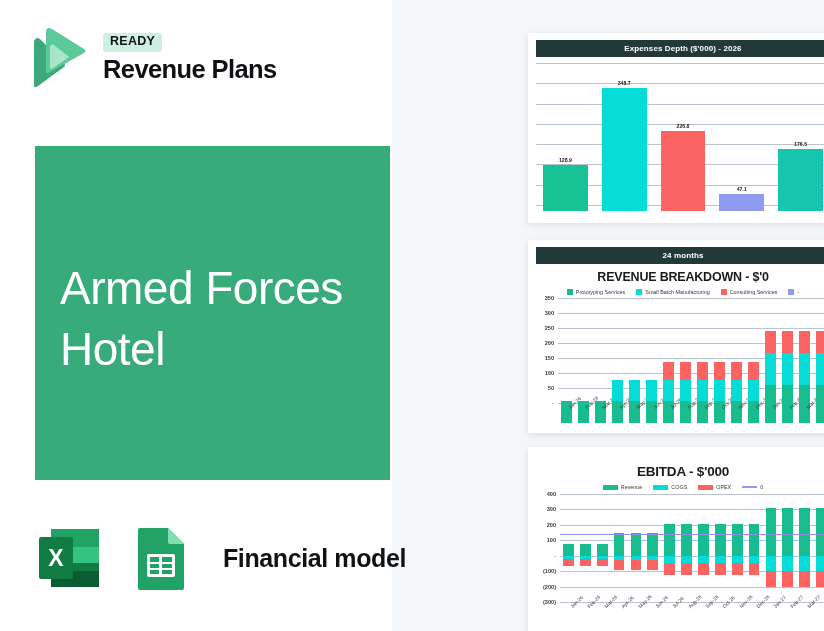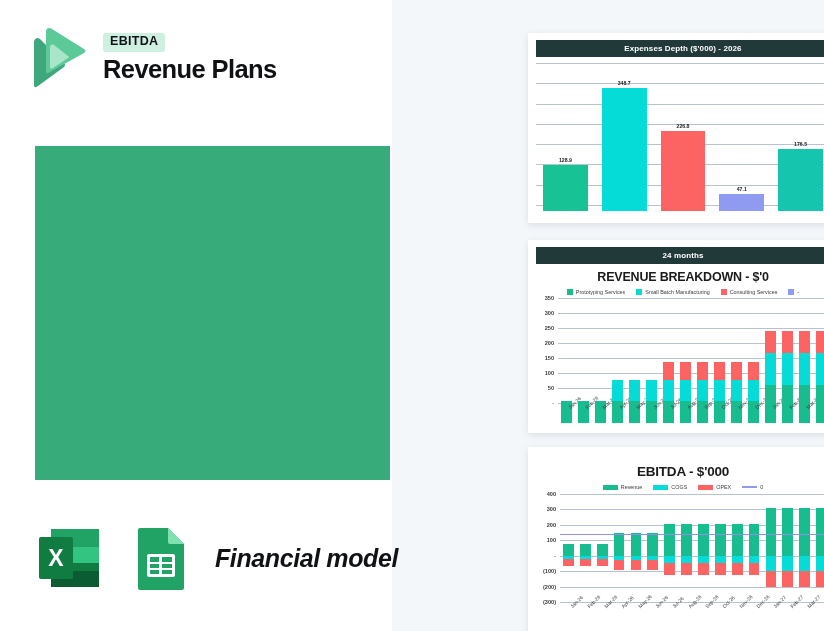--- a/index.html
+++ b/index.html
@@ -69,22 +69,22 @@
     position: absolute;
     left: 33px; top: 521px;
     display: flex; align-items: center; gap: 17px;
   }
   .icon-excel, .icon-sheets { width: 74px; height: 74px; display: block; }
   .footer-label {
     font-size: 25px;
     font-weight: 700;
     color: #111215;
     letter-spacing: -0.4px;
+    margin-left: 8px;
     white-space: nowrap;
-    font-style: italic;
   }
 
   
   .card {
     position: absolute;
     background: #ffffff;
     box-shadow: 0 2px 7px rgba(40,60,90,0.13);
     overflow: hidden;
   }
   #card1 { left: 528px; top: 33px;  width: 310px; height: 190px; }
@@ -161,26 +161,30 @@
 
   <div class="right-bg"></div>
 
   <div class="brand">
     <svg class="brand-logo" viewBox="0 0 60 62">
       <path d="M4 14 L4 58 Q4 62 8 59 L34 40 Q36 38 34 36 L10 12 Q6 9 4 14 Z" fill="#3ea87c"></path>
       <path d="M16 4 L16 44 Q16 48 20 45 L54 26 Q57 24 54 22 L22 2 Q17 -1 16 4 Z" fill="#5cc998"></path>
       <path d="M20 20 L20 40 Q20 43 23 41 L38 31 Q40 30 38 29 L24 18 Q21 16 20 20 Z" fill="#a9e6c9"></path>
     </svg>
     <div class="brand-text">
-      <span class="ready-badge">EBITDA</span>
+      <span class="ready-badge">READY</span>
       <span class="brand-name">Revenue Plans</span>
     </div>
   </div>
 
   <div class="green-banner"></div>
+  <div class="banner-title">
+    <div>Armed Forces</div>
+    <div>Hotel</div>
+  </div>
 
   <div class="footer-row">
     <svg class="icon-excel" viewBox="0 0 74 74">
       <rect x="18" y="8" width="48" height="18" fill="#21a366"></rect>
       <rect x="18" y="26" width="48" height="16" fill="#33c481"></rect>
       <rect x="18" y="42" width="48" height="16" fill="#107c41"></rect>
       <rect x="18" y="50" width="48" height="16" fill="#0b5c33"></rect>
       <rect x="42" y="8" width="24" height="58" fill="#33c481" opacity="0.0"></rect>
       <rect x="6" y="16" width="34" height="42" rx="2" fill="#107c41"></rect>
       <text x="23" y="45" font-family="Liberation Sans, sans-serif" font-size="23" font-weight="700" fill="#ffffff" text-anchor="middle">X</text>

